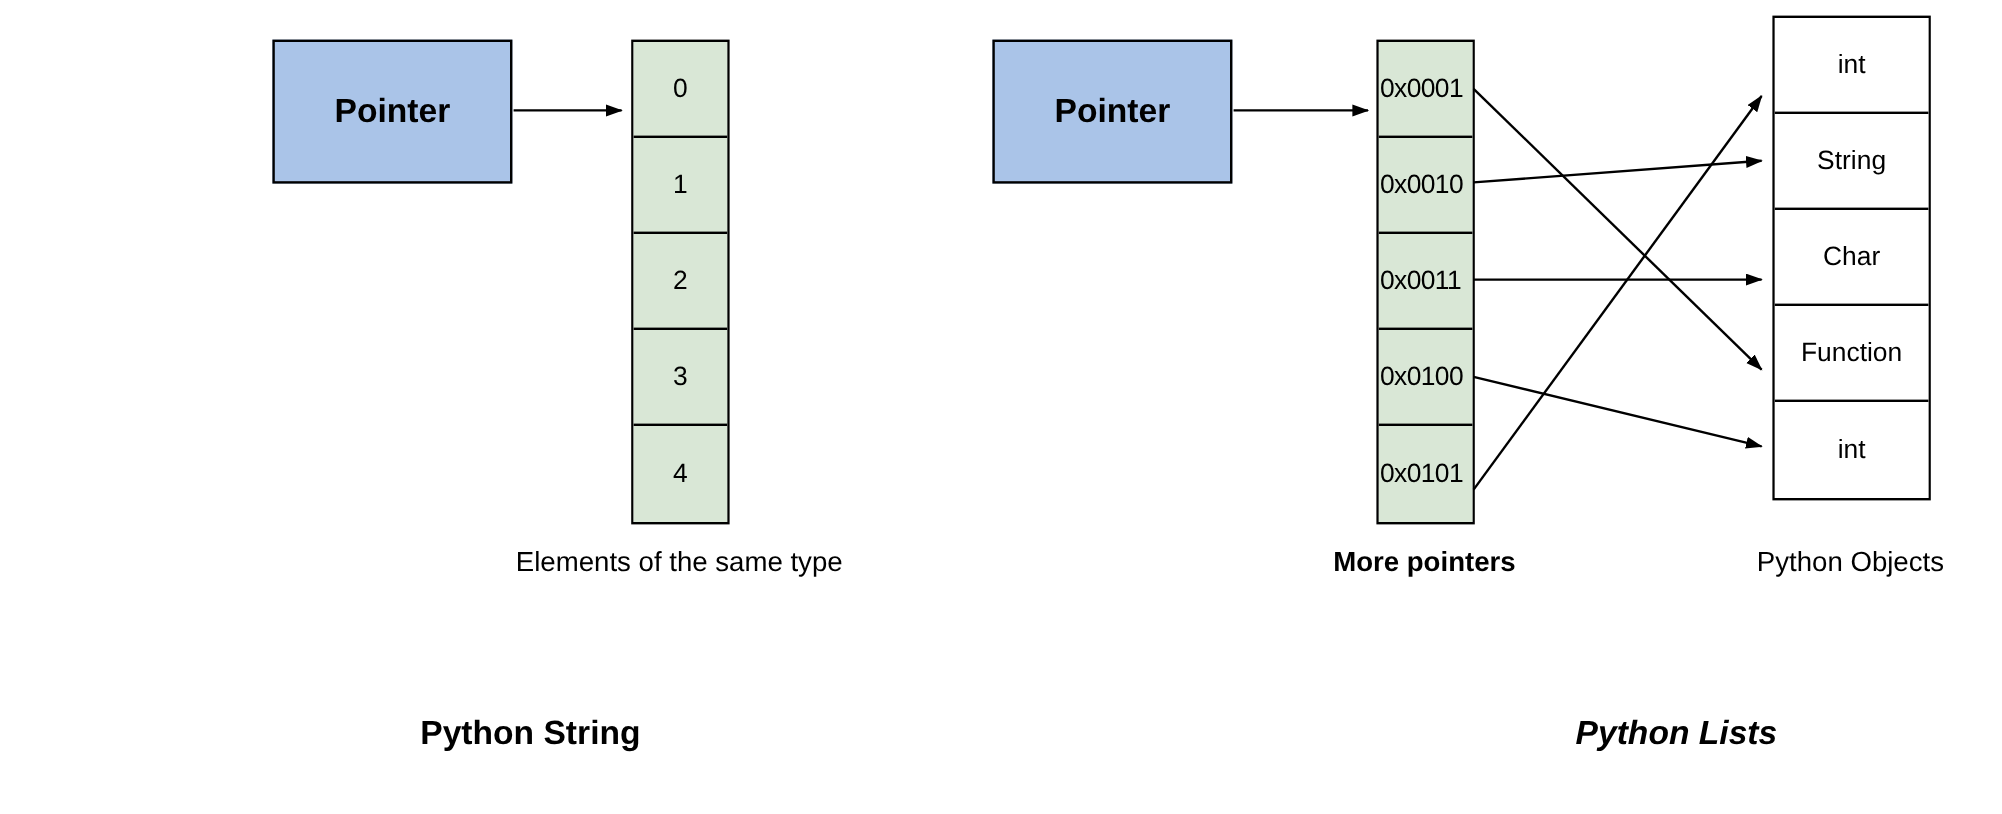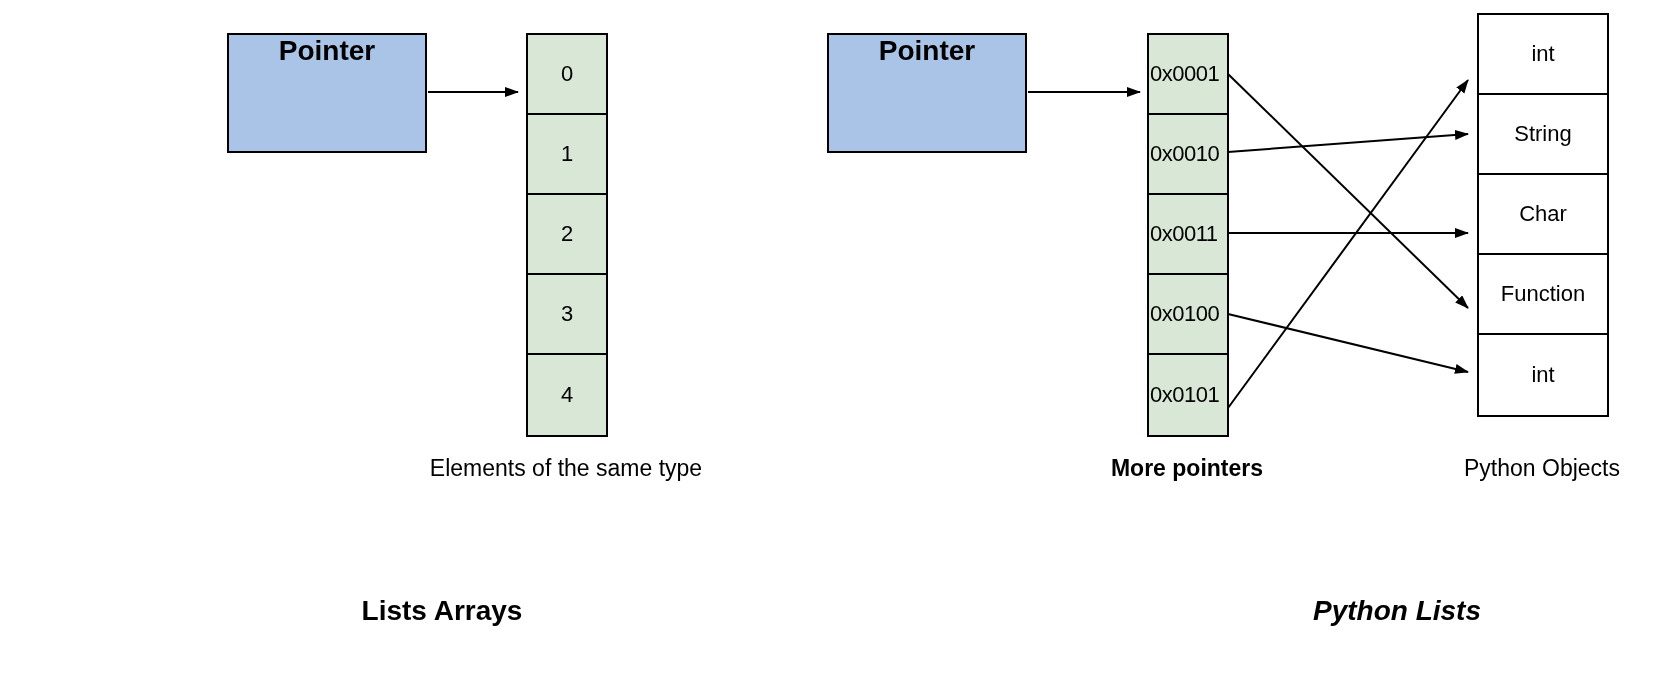--- a/index.html
+++ b/index.html
@@ -13,20 +13,21 @@
     overflow: hidden;
   }
   .pointer-box {
     position: absolute;
     width: 200px;
     height: 120px;
     box-sizing: border-box;
     background: var(--pointer-fill, #aac4e8);
     border: 2px solid var(--stroke, #000000);
     display: flex;
+    align-items: center;
     justify-content: center;
     font-size: 28px;
     font-weight: bold;
   }
   .pointer-box.left  { left: 227px; top: 33px; }
   .pointer-box.right { left: 827px; top: 33px; }
 
   .memcol {
     position: absolute;
     box-sizing: border-box;
@@ -101,21 +102,21 @@
 
   <div class="memcol array-col">
     <div class="cell">0</div>
     <div class="cell">1</div>
     <div class="cell">2</div>
     <div class="cell">3</div>
     <div class="cell">4</div>
   </div>
 
   <div class="caption arrays">Elements of the same type</div>
-  <div class="diagram-title arrays">Lists Arrays</div>
+  <div class="diagram-title arrays">Python String</div>
 
   <div class="pointer-box right">
     <span>Pointer</span>
   </div>
 
   <div class="memcol hex-col">
     <div class="cell">0x0001</div>
     <div class="cell">0x0010</div>
     <div class="cell">0x0011</div>
     <div class="cell">0x0100</div>

